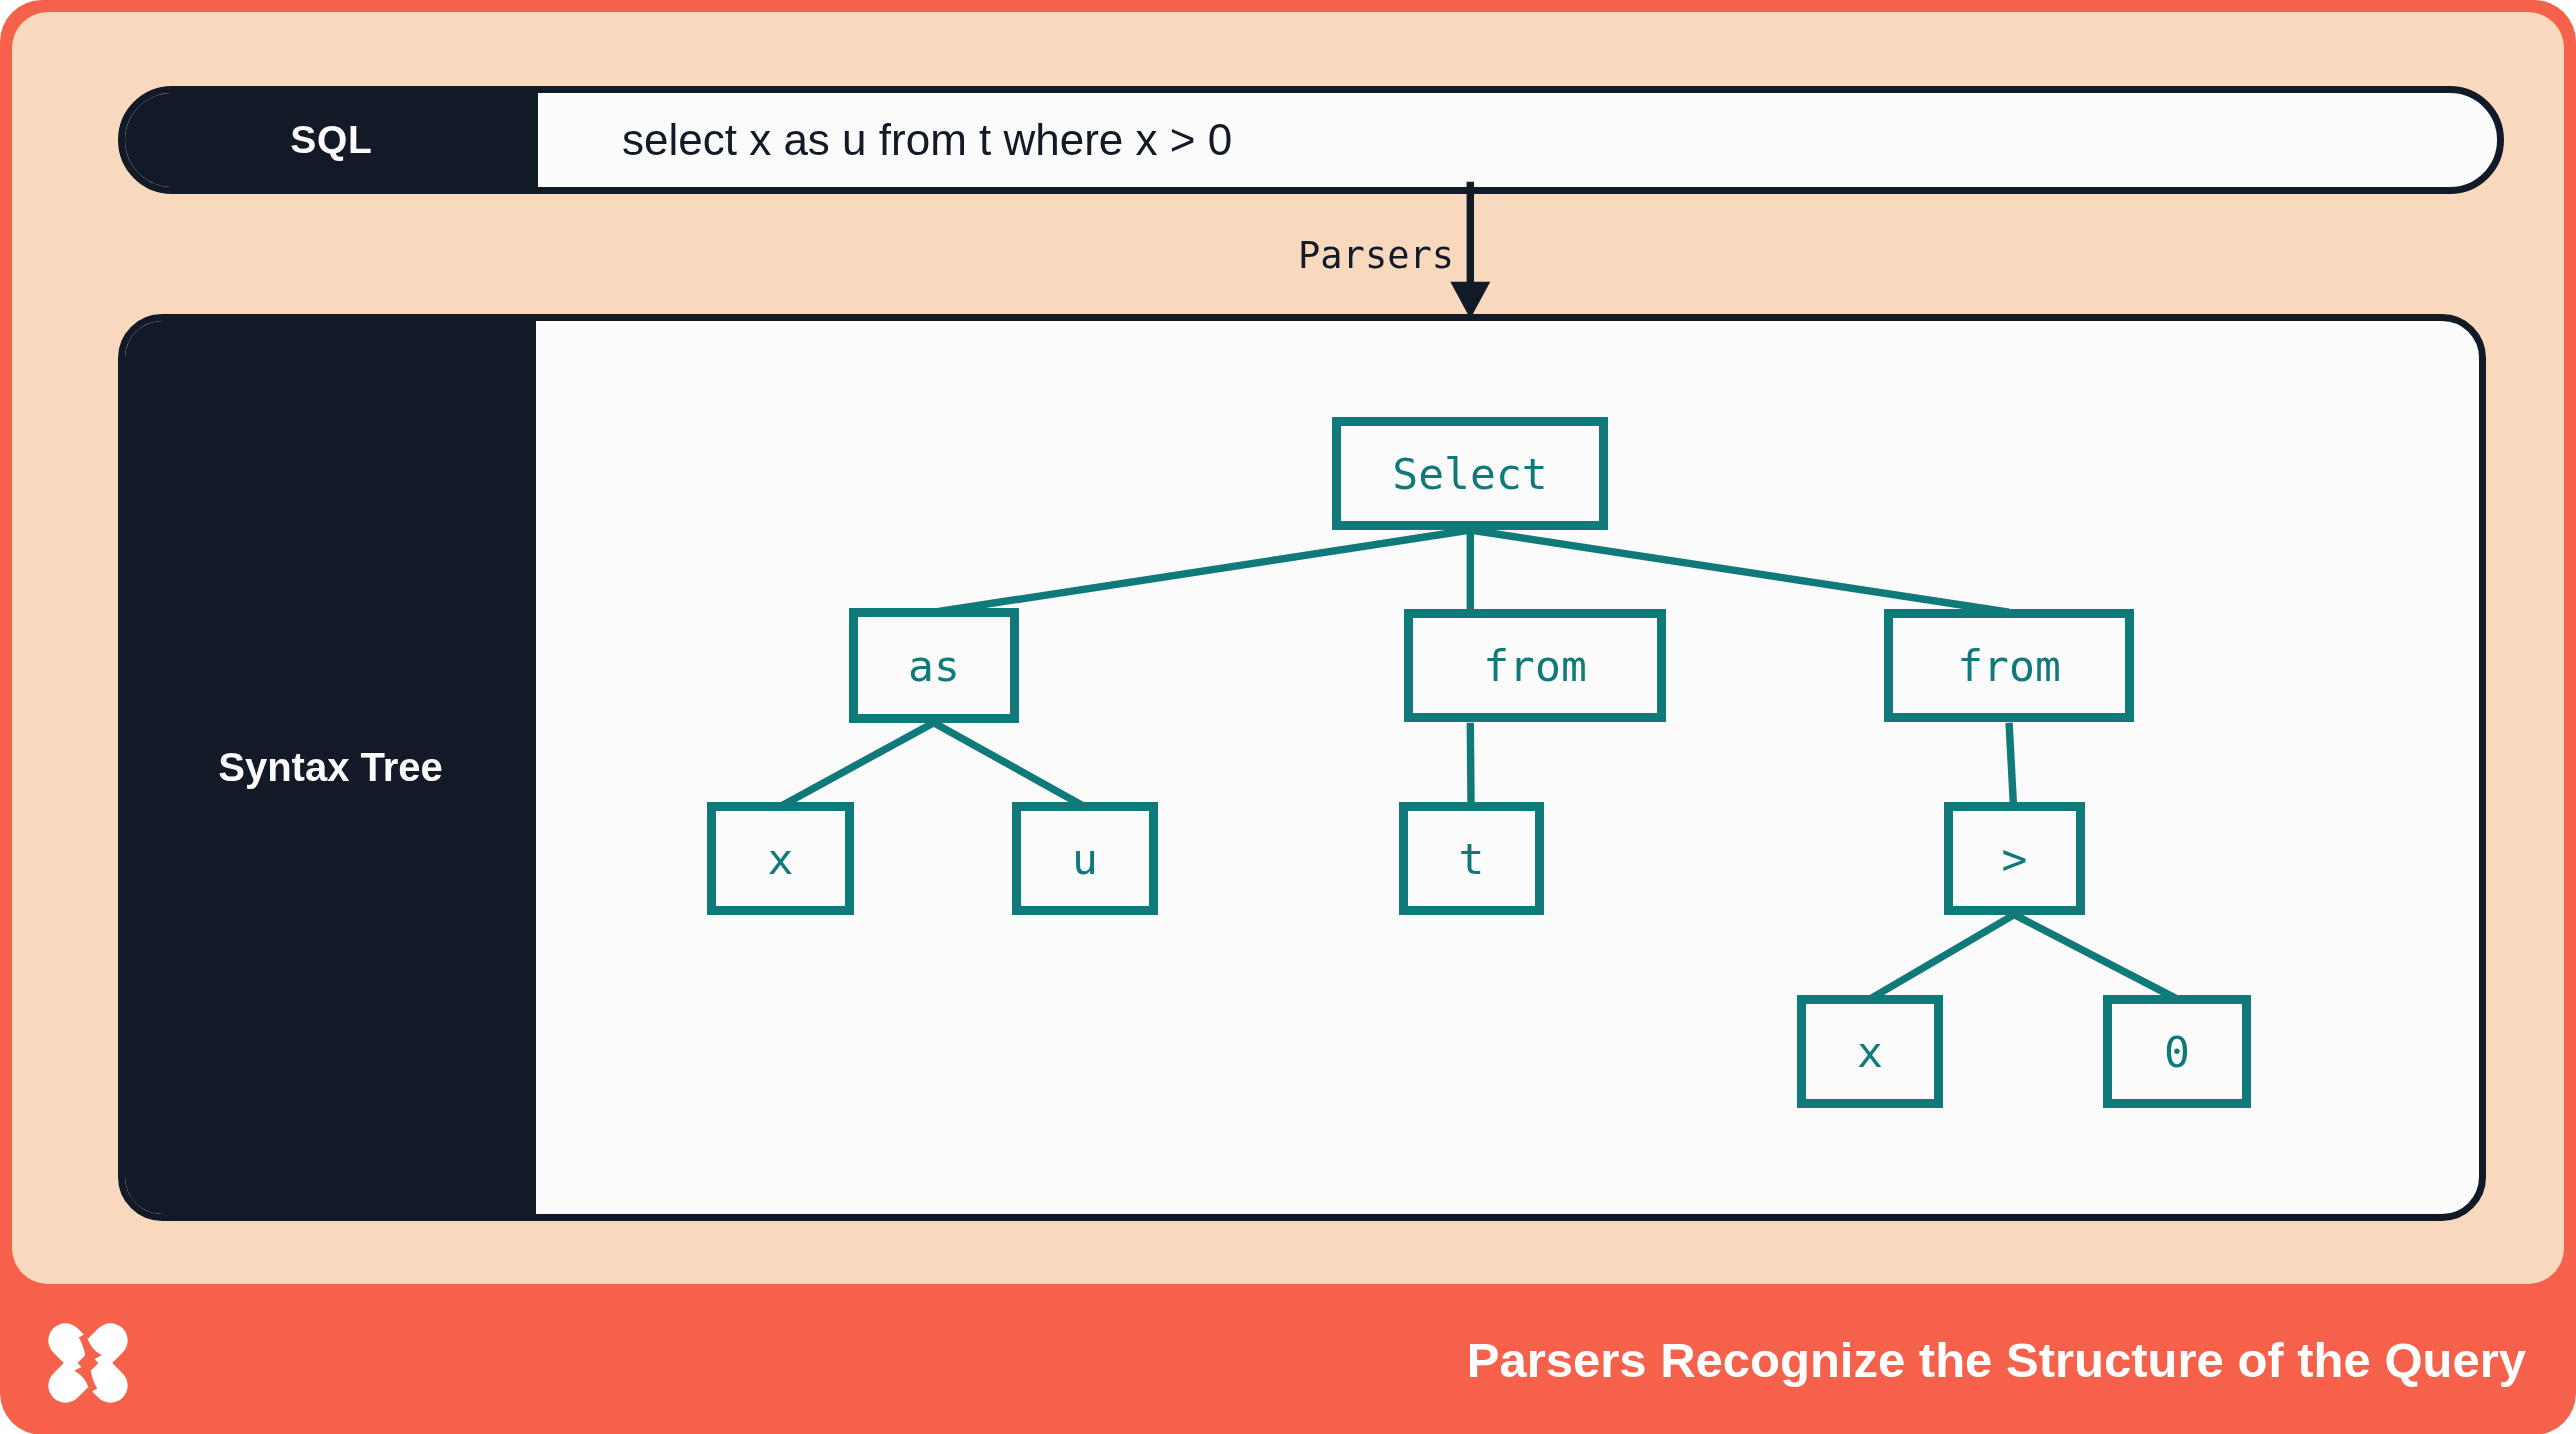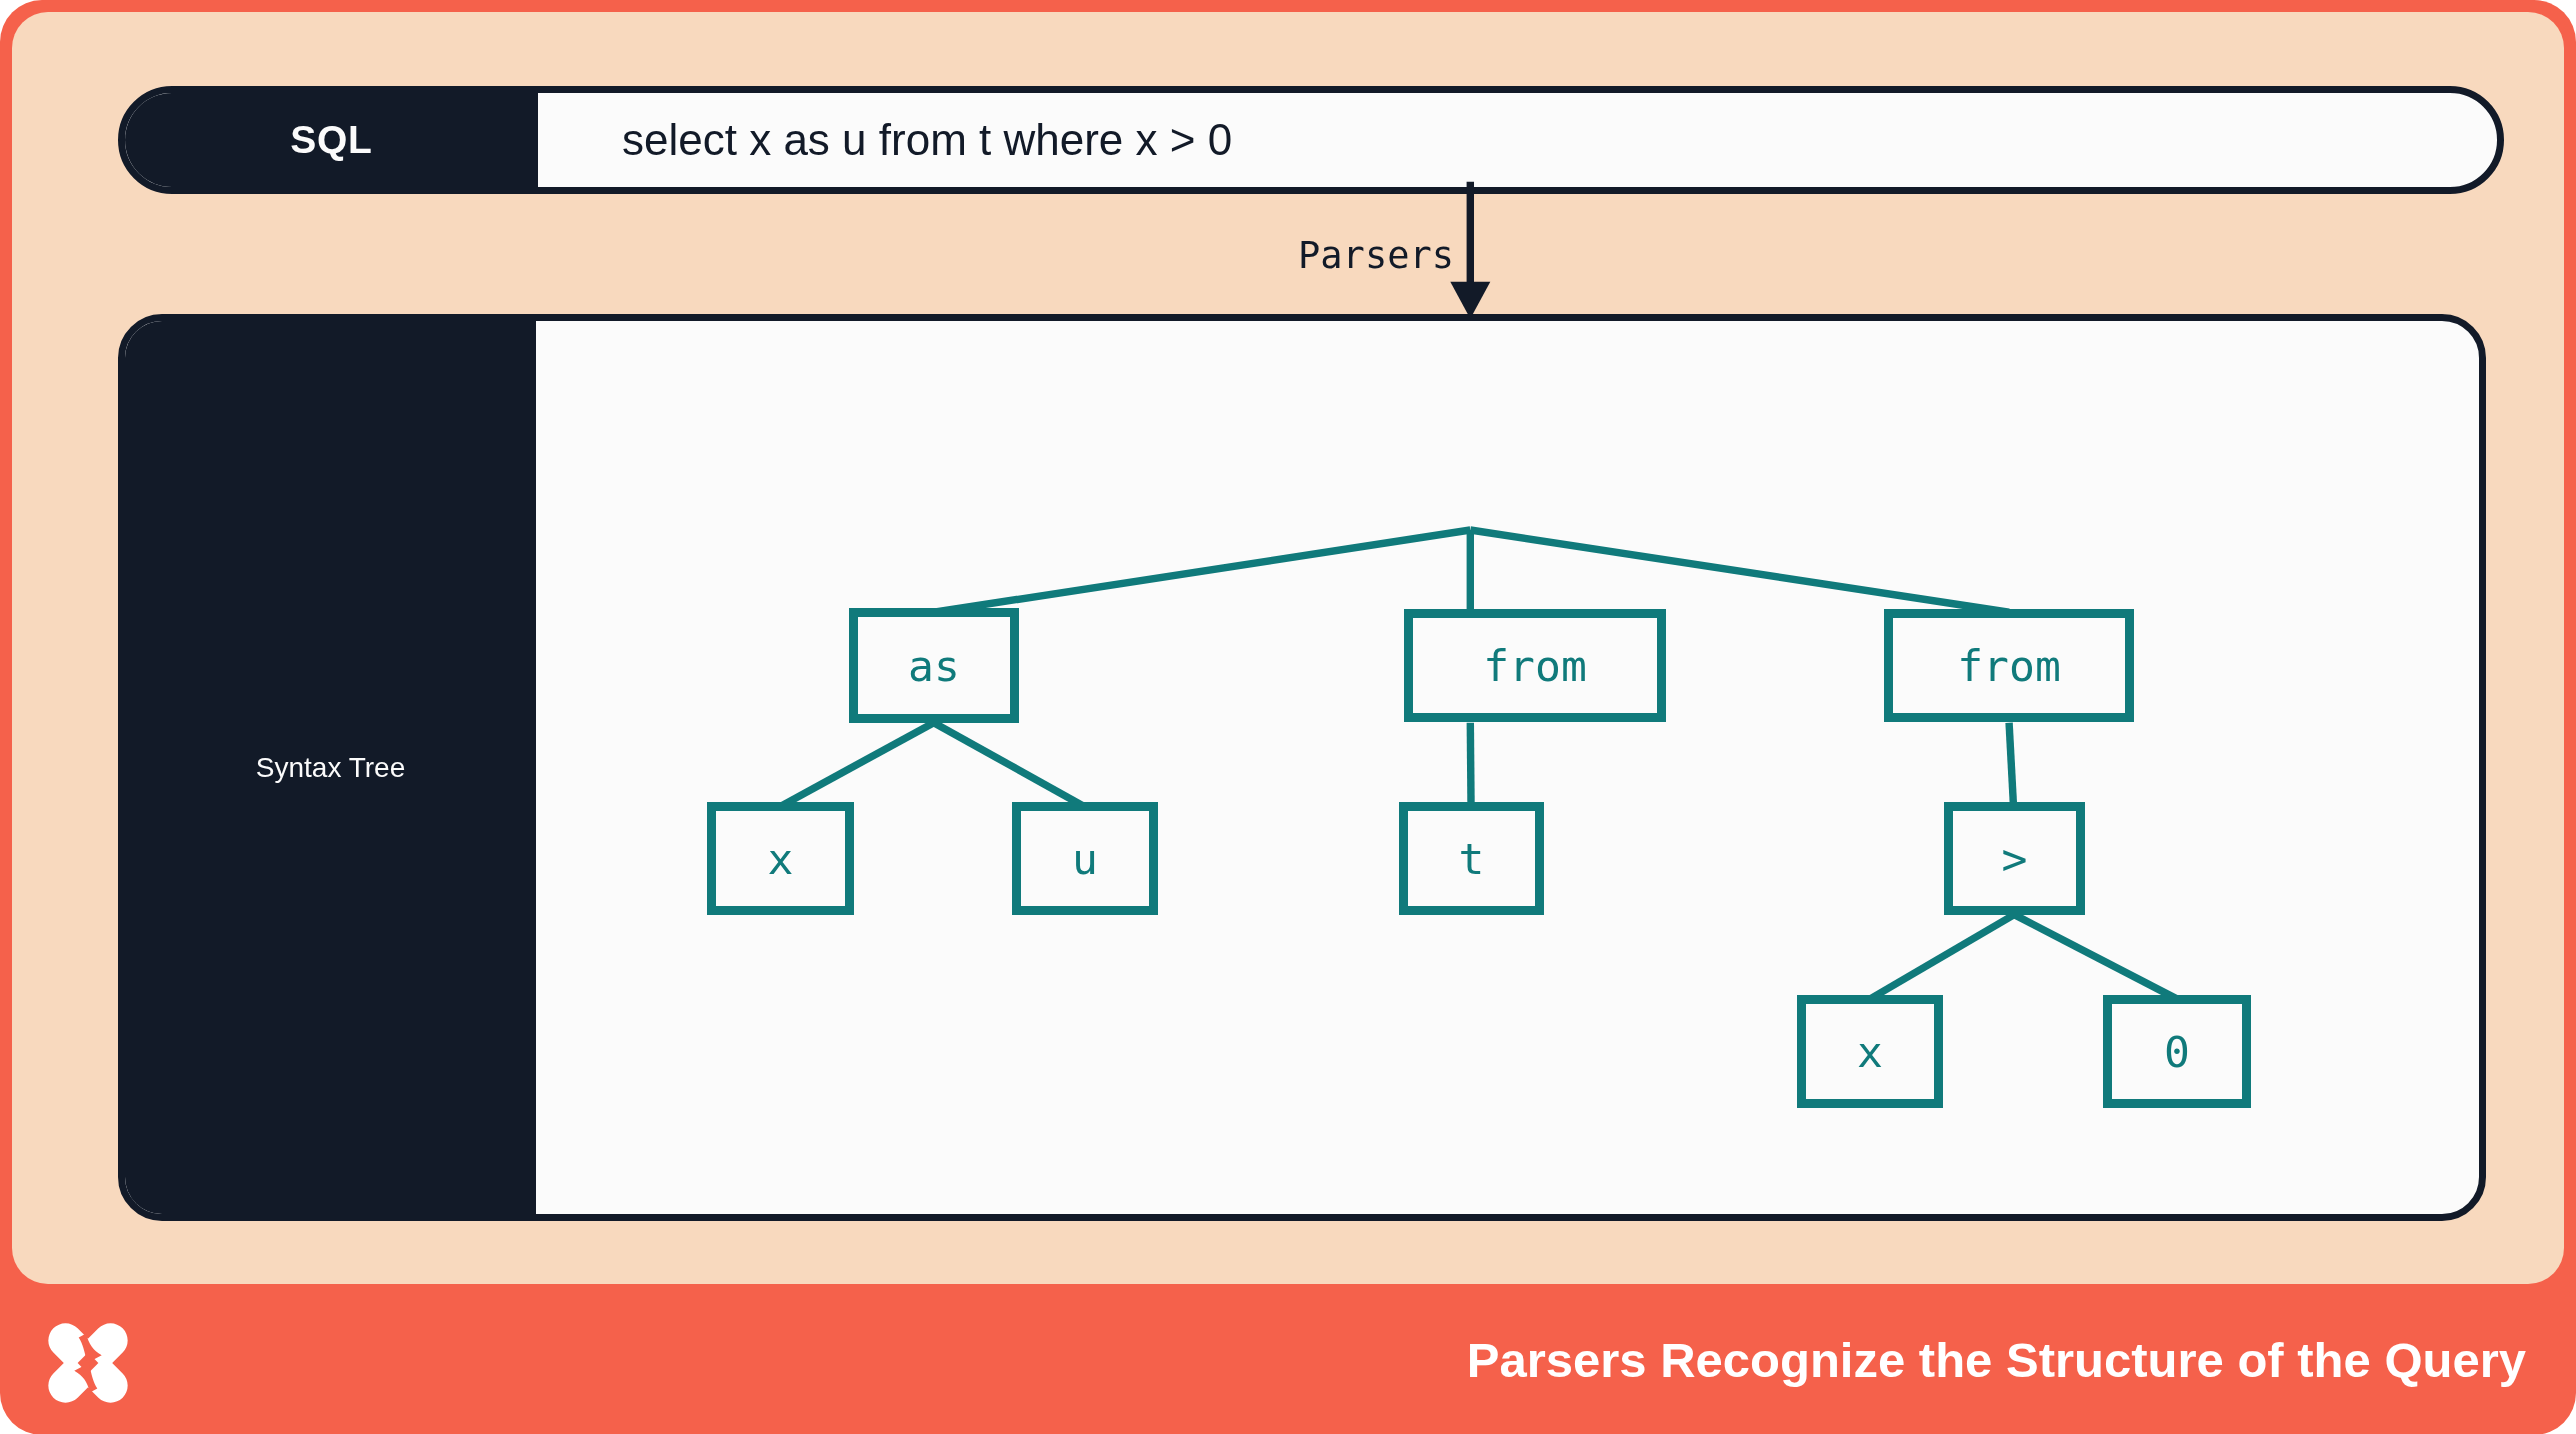--- a/index.html
+++ b/index.html
@@ -8,21 +8,21 @@
   .panel{position:absolute;left:12px;top:12px;width:2552px;height:1272px;background:#F8D9BE;border-radius:36px;}
   
   .sql-pill{position:absolute;left:106px;top:74px;width:2386px;height:108px;box-sizing:border-box;border:7.4px solid #121A28;border-radius:54px;background:#FBFBFB;display:flex;overflow:hidden;}
   .pill-label{width:413px;background:#121A28;color:#FBFBFB;display:flex;align-items:center;justify-content:center;font-weight:bold;font-size:39px;letter-spacing:0.7px;}
   .pill-value{flex:1;display:flex;align-items:center;padding-left:84px;font-family:Liberation Sans, sans-serif;font-size:44px;color:#121A28;white-space:pre;}
   
   .parser-label{position:absolute;left:1186px;top:222px;width:256px;text-align:right;font-family:"DejaVu Sans Mono",monospace;font-size:37px;color:#121A28;}
   
   .tree-box{position:absolute;left:106px;top:302px;width:2368px;height:907px;box-sizing:border-box;border:7.4px solid #121A28;border-radius:44px;background:#FBFBFB;overflow:hidden;}
   .tree-sidebar{position:absolute;left:0;top:0;width:411px;height:100%;background:#121A28;display:flex;align-items:center;justify-content:center;}
-  .tree-sidebar span{color:#FBFBFB;font-weight:normal;font-size:28px;}
+  .tree-sidebar span{color:#FBFBFB;font-weight:bold;font-size:40px;}
   
   .edges{position:absolute;left:0;top:0;width:2576px;height:1435px;pointer-events:none;}
   
   .node{position:absolute;box-sizing:border-box;background:#FBFBFB;border:9px solid #107A7B;color:#107A7B;font-family:"DejaVu Sans Mono",monospace;font-size:43px;display:flex;align-items:center;justify-content:center;white-space:pre;}
   
   .footer{position:absolute;left:0;top:1284px;width:2576px;height:151px;}
   .logo{position:absolute;left:39px;top:30px;width:98px;height:98px;}
   .caption{position:absolute;right:50px;top:0;height:151px;display:flex;align-items:center;color:#FFFFFF;font-weight:bold;font-size:49px;}
 </style>
 </head>
@@ -62,20 +62,21 @@
       <line x1="1984" y1="715" x2="2711" y2="826"></line>
       <line x1="1260" y1="975" x2="1053" y2="1088"></line>
       <line x1="1260" y1="975" x2="1463" y2="1088"></line>
       <line x1="1984" y1="975" x2="1985" y2="1088"></line>
       <line x1="2711" y1="975" x2="2717" y2="1088"></line>
       <line x1="2718" y1="1234" x2="2523" y2="1348"></line>
       <line x1="2718" y1="1234" x2="2938" y2="1348"></line>
     </g>
   </svg>
 
+  <div class="node" style="left:1332px;top:417px;width:276px;height:113px;">Select</div>
   <div class="node" style="left:849px;top:608px;width:170px;height:115px;">as</div>
   <div class="node" style="left:1404px;top:609px;width:262px;height:113px;">from</div>
   <div class="node" style="left:1884px;top:609px;width:250px;height:113px;">from</div>
   <div class="node" style="left:707px;top:802px;width:147px;height:113px;">x</div>
   <div class="node" style="left:1012px;top:802px;width:146px;height:113px;">u</div>
   <div class="node" style="left:1399px;top:802px;width:145px;height:113px;">t</div>
   <div class="node" style="left:1944px;top:802px;width:141px;height:113px;">&gt;</div>
   <div class="node" style="left:1797px;top:995px;width:146px;height:113px;">x</div>
   <div class="node" style="left:2103px;top:995px;width:148px;height:113px;">0</div>
 

